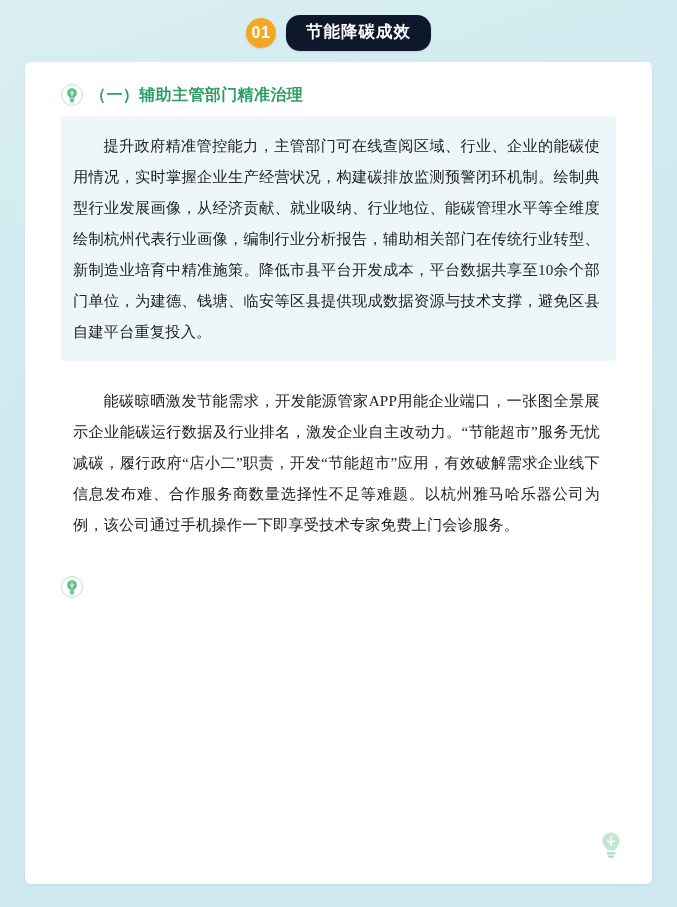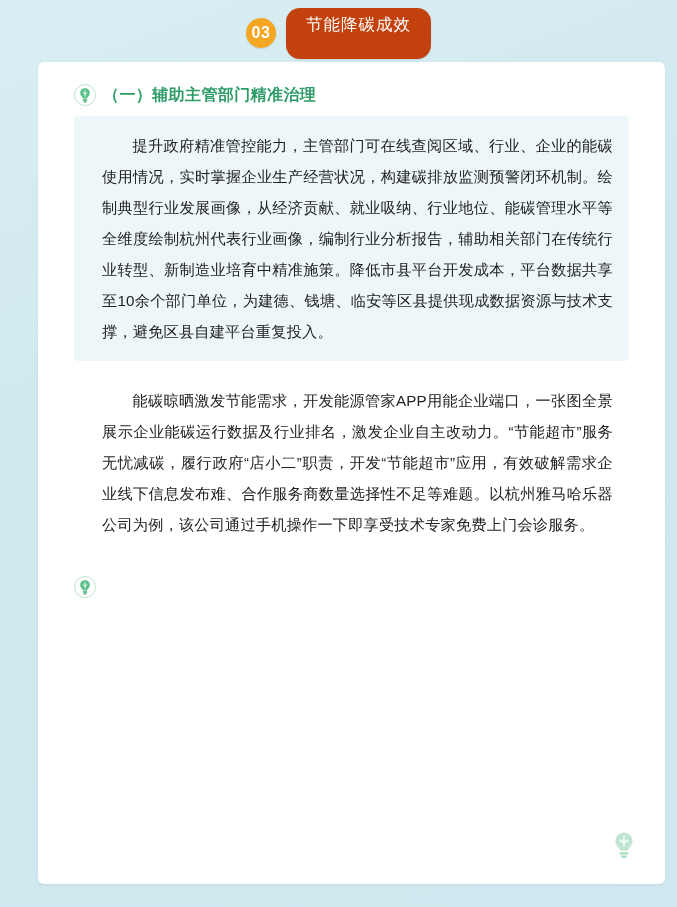--- a/index.html
+++ b/index.html
@@ -38,42 +38,43 @@
     color: #ffffff;
     font-size: 16px;
     font-weight: bold;
     display: flex;
     align-items: center;
     justify-content: center;
     letter-spacing: 0.5px;
     box-shadow: 0 1px 2px rgba(0,0,0,0.12);
   }
   .header-title {
-    background: #c2410c;
+    background: #0f172a;
     color: #ffffff;
     font-size: 16.5px;
-    font-weight: normal;
-    padding: 6px 20px 23px 20px;
+    font-weight: bold;
+    padding: 6px 20px 8px 20px;
     border-radius: 14px;
     letter-spacing: 1px;
     box-shadow: 0 1px 2px rgba(0,0,0,0.10);
   }
 
   
   .card {
     position: absolute;
-    left: 38px;
+    left: 25px;
     top: 62px;
     width: 627px;
     height: 822px;
     background: #ffffff;
     border-radius: 6px;
     box-sizing: border-box;
     box-shadow: 0 1px 3px rgba(0,0,0,0.06);
     overflow: hidden;
+    font-family: Liberation Serif, serif;
   }
 
   .section {
     padding: 0 22px;
   }
 
   .sec-head {
     display: flex;
     align-items: center;
     gap: 7px;
@@ -90,21 +91,21 @@
   .bulb svg { display: block; }
   .sec-title {
     color: #2e9c67;
     font-size: 16px;
     font-weight: bold;
     letter-spacing: 0.4px;
   }
 
   .para-box {
     margin: 10px 14px 0 14px;
-    padding: 14px 16px 14px 28px;
+    padding: 14px 16px 14px 12px;
     box-sizing: border-box;
     border-radius: 4px;
   }
   .para-box.tinted {
     background: #edf6f9;
   }
   .para {
     color: #222222;
     font-size: 15.2px;
     line-height: 31px;
@@ -124,21 +125,21 @@
     height: 30px;
     opacity: 0.55;
   }
 </style>
 </head>
 <body>
 
 <div class="page">
 
   <div class="header">
-    <div class="badge-number">03</div>
+    <div class="badge-number">01</div>
     <div class="header-title">节能降碳成效</div>
   </div>
 
   <div class="card">
 
     <div class="section">
       <div class="sec-head">
         <span class="bulb">
           <svg width="22" height="22" viewBox="0 0 22 22" aria-hidden="true">
             <circle cx="11" cy="11" r="10.5" fill="#ffffff" stroke="#bfe3cf" stroke-width="1"></circle>

